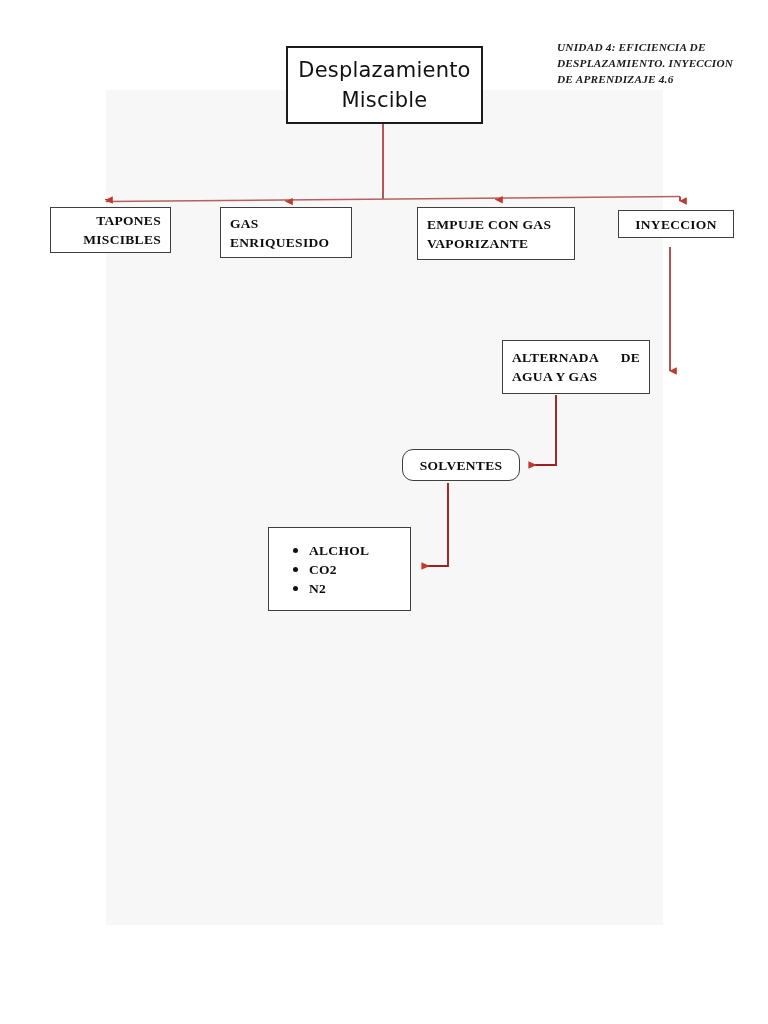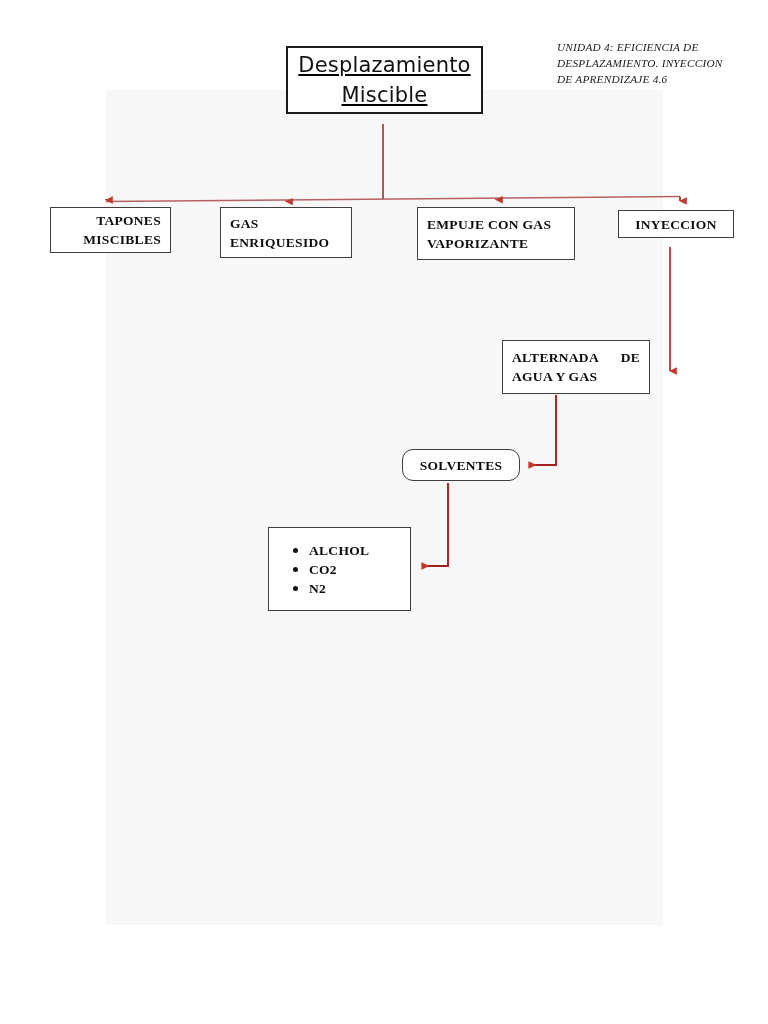--- a/index.html
+++ b/index.html
@@ -50,25 +50,24 @@
     display: flex;
     flex-direction: column;
     justify-content: center;
   }
 
   
   #node-title {
     left: 286px;
     top: 46px;
     width: 197px;
-    height: 68px;
+    height: 78px;
     border: 2px solid #1b1b1b;
     align-items: center;
     justify-content: center;
-    text-decoration: underline;
   }
   #node-title .title-text {
     font-family: "DejaVu Sans", sans-serif;
     font-size: 21px;
     line-height: 30px;
     color: #111111;
     text-align: center;
     letter-spacing: 0.2px;
   }
 
@@ -132,21 +131,21 @@
     background: #111111;
   }
 
   
   #header-note {
     position: absolute;
     left: 557px;
     top: 39px;
     width: 206px;
     font-family: "Liberation Serif", serif;
-    font-weight: normal;
+    font-weight: bold;
     font-style: italic;
     font-size: 11.3px;
     line-height: 16px;
     color: #1b1b1b;
     letter-spacing: 0.2px;
   }
   #header-note .hn-line { display: block; white-space: pre; }
 </style>
 </head>
 <body>

